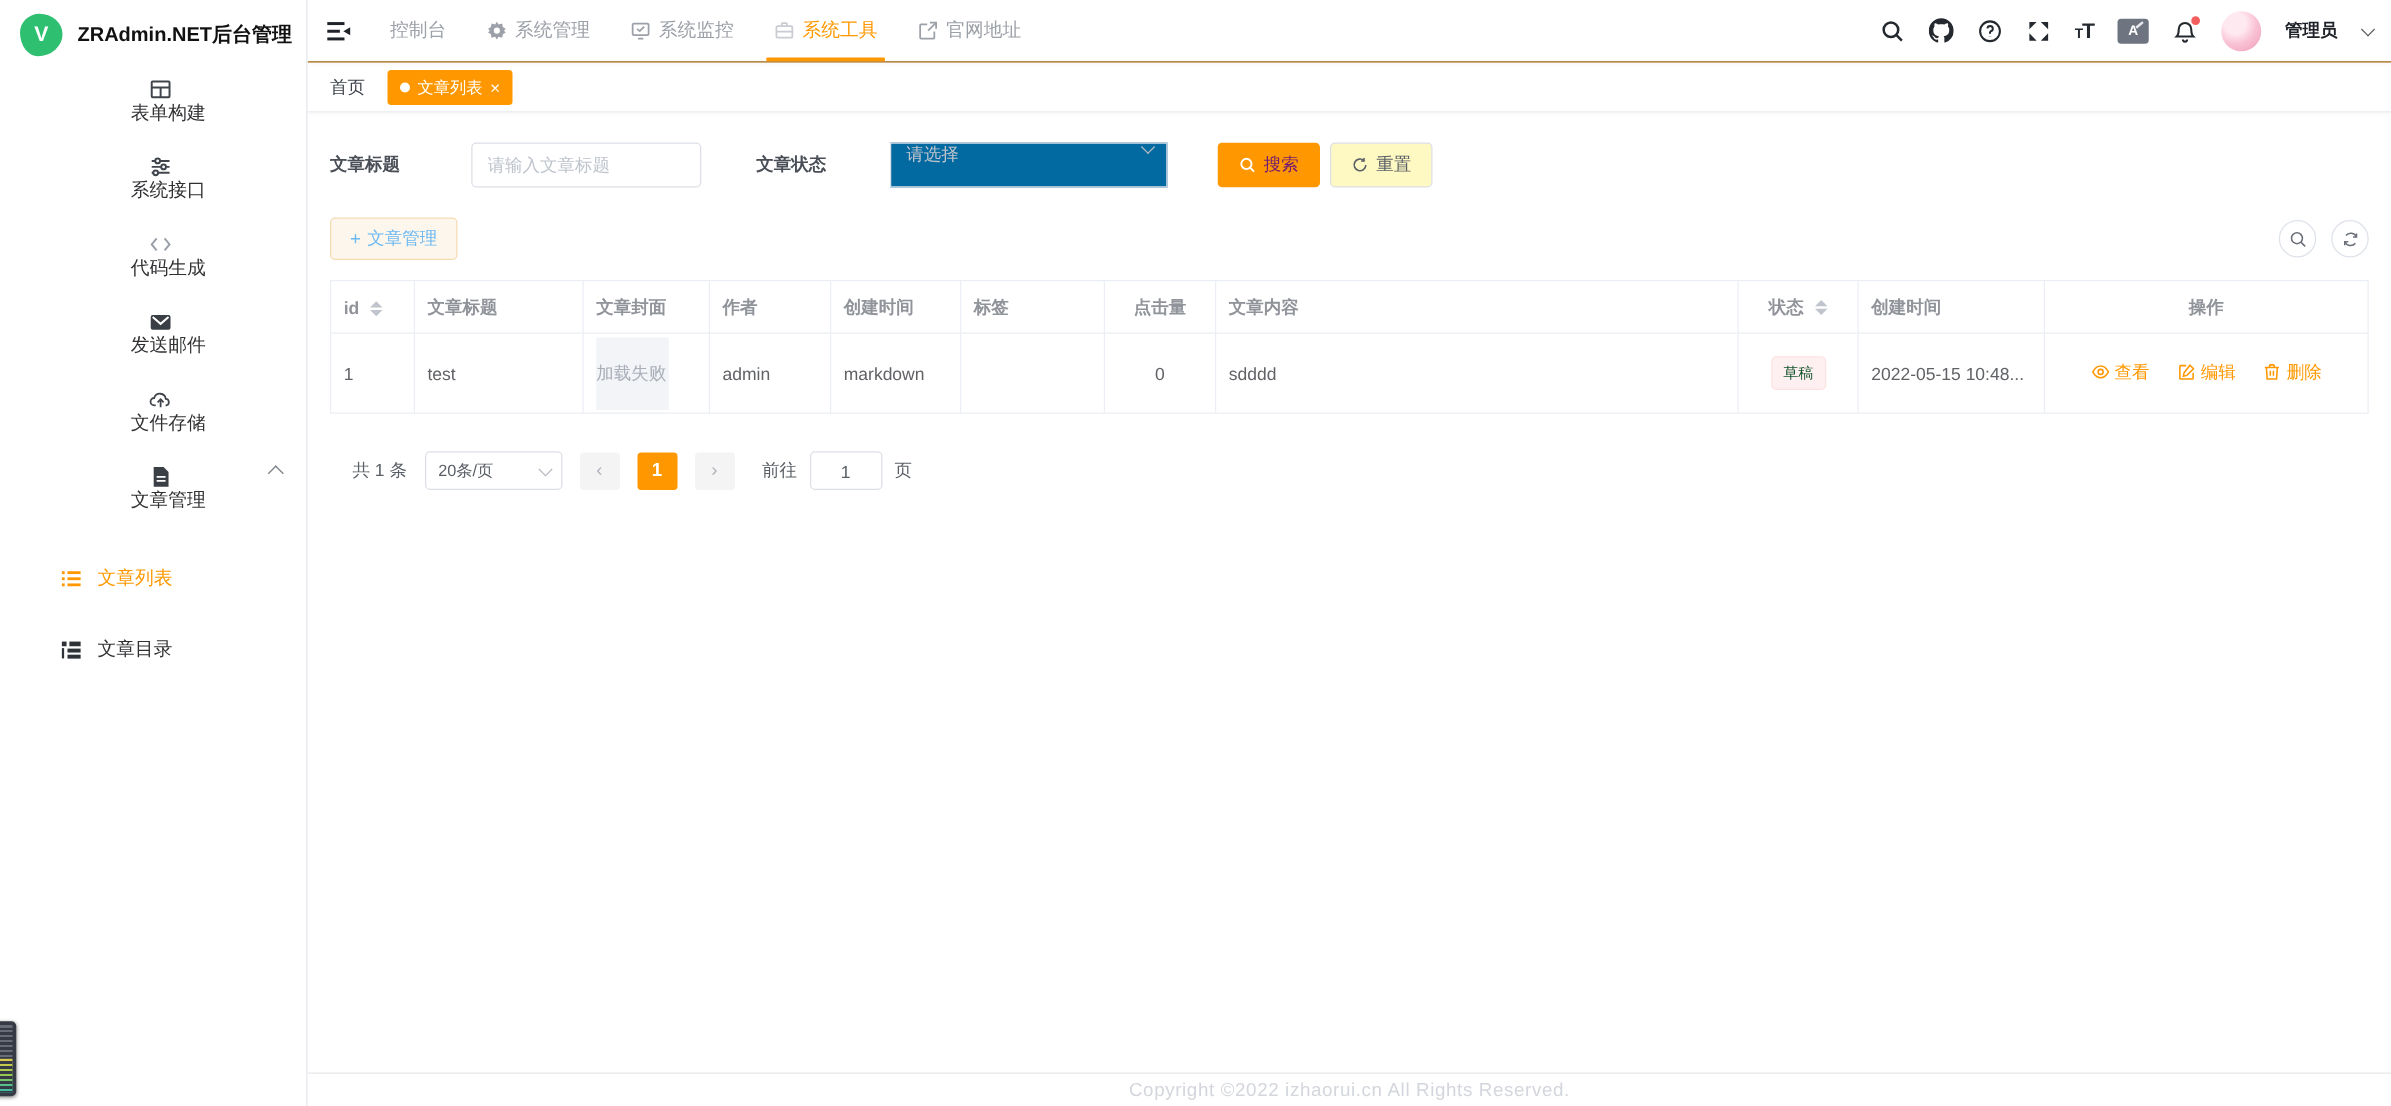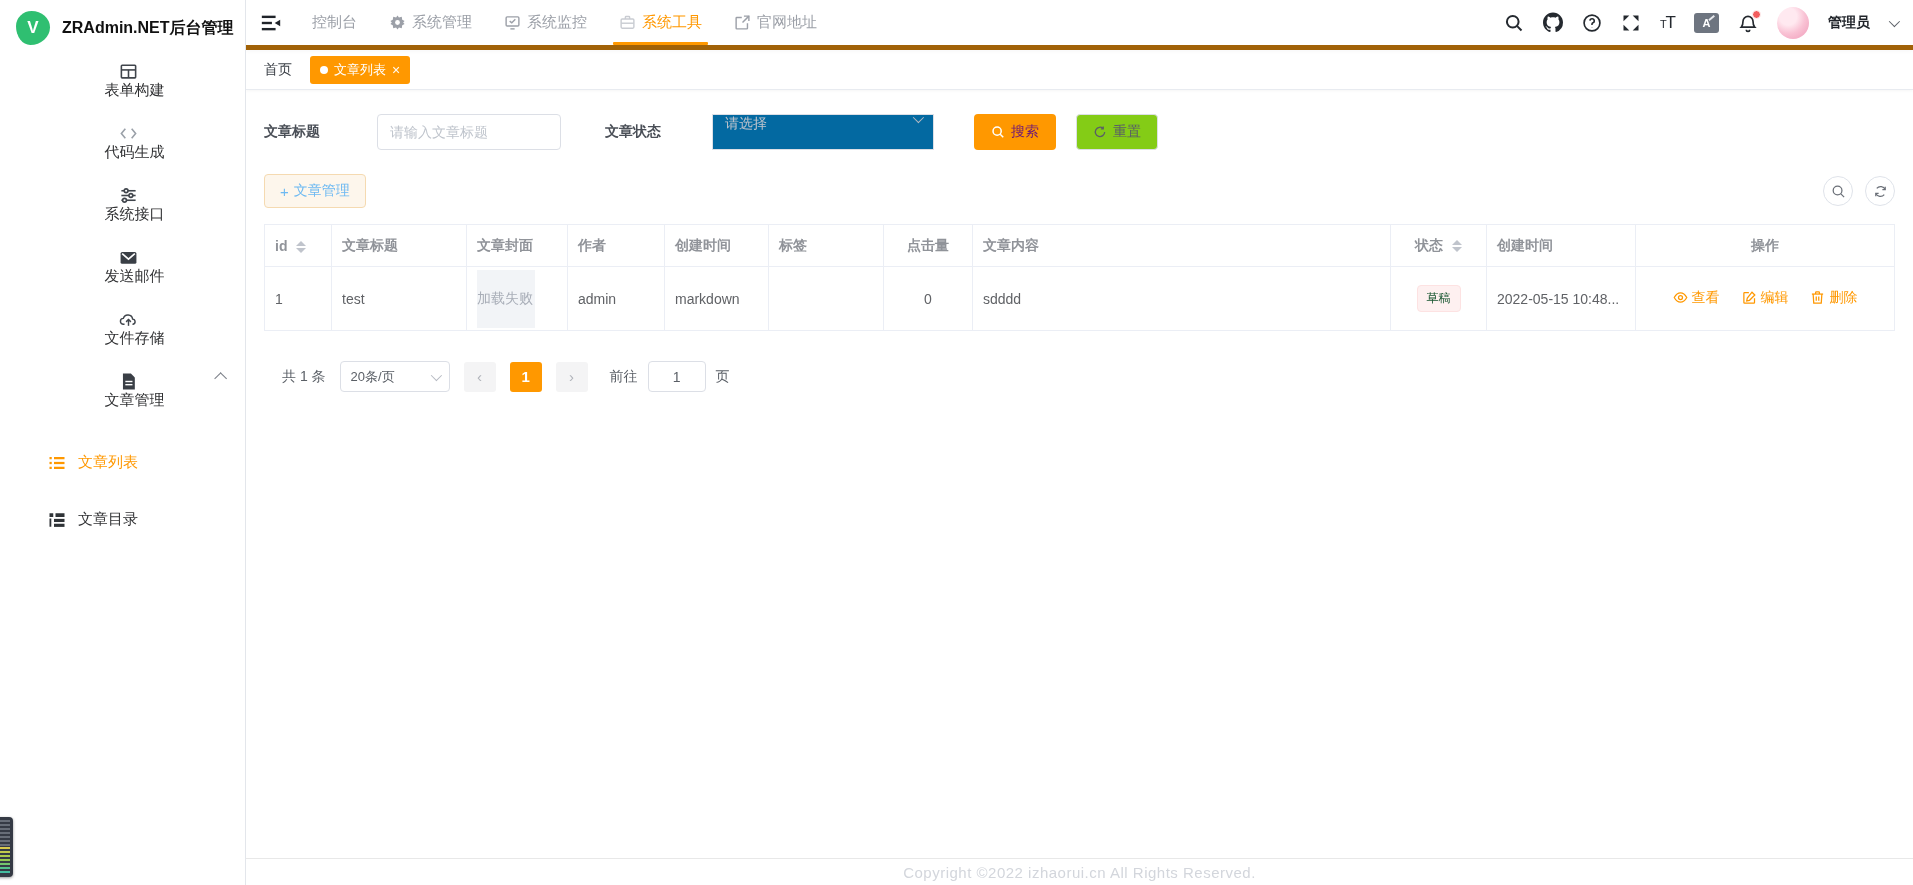--- a/index.html
+++ b/index.html
@@ -35,34 +35,34 @@
     background:#353a45; border-radius:4px; overflow:hidden; box-shadow:0 1px 3px rgba(0,0,0,.4); }
   .eq-top { position:absolute; top:3px; left:3px; right:3px; height:26px;
     background:repeating-linear-gradient(180deg,#676d78 0 2px,#353a45 2px 4px); }
   .eq-bottom { position:absolute; top:30px; left:3px; right:3px; bottom:3px;
     background:repeating-linear-gradient(180deg,rgba(0,0,0,0) 0 2px,#353a45 2px 4px),
       linear-gradient(180deg,#ddc94d 0%,#9cc94b 45%,#4ec08f 80%,#3db8a8 100%); }
 
   
   .main { position:absolute; left:246px; top:0; right:0; bottom:0; background:#fff; }
   .navbar { position:relative; height:50px; display:flex; align-items:center;
-    border-bottom:5px solid #a16207; box-shadow:0 1px 4px rgba(0,21,41,.04); padding:0 16px 0 14px; }
+    border-bottom:1px solid #a16207; box-shadow:0 1px 4px rgba(0,21,41,.04); padding:0 16px 0 14px; }
   .fold-btn { width:22px; height:22px; color:#1f2329; margin-right:18px; cursor:pointer; flex:none; }
   .nav-items { display:flex; align-items:center; gap:8px; height:100%; }
   .nav-item { display:flex; align-items:center; gap:6px; height:100%; padding:0 12px;
     font-size:15px; color:#9ca0a8; cursor:pointer; position:relative; }
   .nav-item .ni-icon { width:17px; height:17px; display:inline-flex; color:#9ca0a8; }
   .nav-item.active { color:#ff9800; }
   .nav-item.active .ni-icon { color:#c9ccd2; }
   .nav-item.active::after { content:""; position:absolute; left:6px; right:6px; bottom:0;
     height:3px; background:#ff9800; border-radius:1px; }
   .nav-right { margin-left:auto; display:flex; align-items:center; gap:19px; }
   .tool-icon { width:20px; height:20px; color:#24292f; display:inline-flex;
     align-items:center; justify-content:center; cursor:pointer; position:relative; }
-  .fontsize-icon { font-weight:normal; color:#24292f; cursor:pointer; letter-spacing:-1px; }
+  .fontsize-icon { font-weight:bold; color:#24292f; cursor:pointer; letter-spacing:-1px; }
   .fontsize-icon .t-small { font-size:11px; } .fontsize-icon .t-big { font-size:17px; }
   .lang-icon { width:25px; height:20px; background:#6e7580; border-radius:3px; color:#fff;
     font-size:11px; font-weight:bold; display:flex; align-items:center; justify-content:center;
     cursor:pointer; position:relative; }
   .lang-icon::after { content:""; position:absolute; right:4px; top:4px; width:7px; height:1.6px;
     background:#e8eaee; transform:rotate(-40deg); }
   .bell-wrap { position:relative; cursor:pointer; }
   .bell-dot { position:absolute; top:-3px; right:-3px; width:9px; height:9px;
     background:#f25d5d; border:1.5px solid #fff; border-radius:50%; }
   .avatar { width:32px; height:32px; border-radius:50%; cursor:pointer;
@@ -91,21 +91,21 @@
     font-family:"Liberation Sans",sans-serif; }
   .text-input::placeholder { color:#bfc4cc; }
   .select-box { width:222px; height:36px; border:1px solid #dcdfe6; border-radius:0;
     display:flex; align-items:flex-start; justify-content:space-between; padding:0 12px;
     font-size:14px; color:#bfc4cc; cursor:pointer; background:#0369a1; }
   .select-chev { width:8px; height:8px; border-right:1.4px solid #b6bac2;
     border-bottom:1.4px solid #b6bac2; transform:rotate(45deg) translateY(-2px); }
   .btn { height:36px; border-radius:4px; font-size:14px; display:inline-flex;
     align-items:center; gap:6px; padding:0 16px; cursor:pointer; border:1px solid transparent; }
   .btn-search { background:#ff9800; color:#701a75; margin-left:40px; }
-  .btn-reset { background:#84cc16; color:#5a5f66; border-color:#dcdfe6; margin-left:20px; }
+  .btn-reset { background:#fef9c3; color:#5a5f66; border-color:#dcdfe6; margin-left:8px; }
   .btn-icon { width:14px; height:14px; display:inline-flex; }
 
   .toolbar-row { display:flex; align-items:center; margin-top:24px; }
   .btn-publish { height:34px; background:#fdf6ec; border:1px solid #f5dab1; color:#6db9f2;
     border-radius:4px; font-size:14px; display:inline-flex; align-items:center; gap:5px;
     padding:0 15px; cursor:pointer; }
   .plus-glyph { font-size:15px; }
   .circle-btns { margin-left:auto; display:flex; gap:12px; }
   .circle-btn { width:30px; height:30px; border:1px solid #dfe3ea; border-radius:50%;
     display:flex; align-items:center; justify-content:center; color:#6a6f77;
@@ -173,40 +173,40 @@
       <span class="mi-icon">
         <svg viewBox="0 0 24 24" width="19" height="19" fill="none" stroke="currentColor" stroke-width="2">
             <rect x="3" y="4" width="18" height="16" rx="1"></rect>
             <line x1="3" y1="10" x2="21" y2="10"></line>
             <line x1="12" y1="10" x2="12" y2="20"></line>
           </svg>
       </span>
       <span>表单构建</span>
     </div>
     <div class="menu-item">
-      <span class="mi-icon light">
-        <svg viewBox="0 0 24 24" width="19" height="19" fill="none" stroke="currentColor" stroke-width="2">
-            <polyline points="8,6 3,12 8,18"></polyline>
-            <polyline points="16,6 21,12 16,18"></polyline>
-          </svg>
-      </span>
-      <span>代码生成</span>
-    </div>
-    <div class="menu-item">
       <span class="mi-icon">
         <svg viewBox="0 0 24 24" width="19" height="19" fill="none" stroke="currentColor" stroke-width="2">
             <line x1="3" y1="6" x2="21" y2="6"></line>
             <circle cx="9" cy="6" r="2.4" fill="#fff"></circle>
             <line x1="3" y1="12" x2="21" y2="12"></line>
             <circle cx="15" cy="12" r="2.4" fill="#fff"></circle>
             <line x1="3" y1="18" x2="21" y2="18"></line>
             <circle cx="7" cy="18" r="2.4" fill="#fff"></circle>
           </svg>
       </span>
       <span>系统接口</span>
+    </div>
+    <div class="menu-item">
+      <span class="mi-icon light">
+        <svg viewBox="0 0 24 24" width="19" height="19" fill="none" stroke="currentColor" stroke-width="2">
+            <polyline points="8,6 3,12 8,18"></polyline>
+            <polyline points="16,6 21,12 16,18"></polyline>
+          </svg>
+      </span>
+      <span>代码生成</span>
     </div>
     <div class="menu-item">
       <span class="mi-icon">
         <svg viewBox="0 0 24 24" width="19" height="19">
             <rect x="2" y="5" width="20" height="15" rx="2" fill="#3a3f46"></rect>
             <polyline points="4,7 12,14 20,7" fill="none" stroke="#fff" stroke-width="2"></polyline>
           </svg>
       </span>
       <span>发送邮件</span>
     </div>

